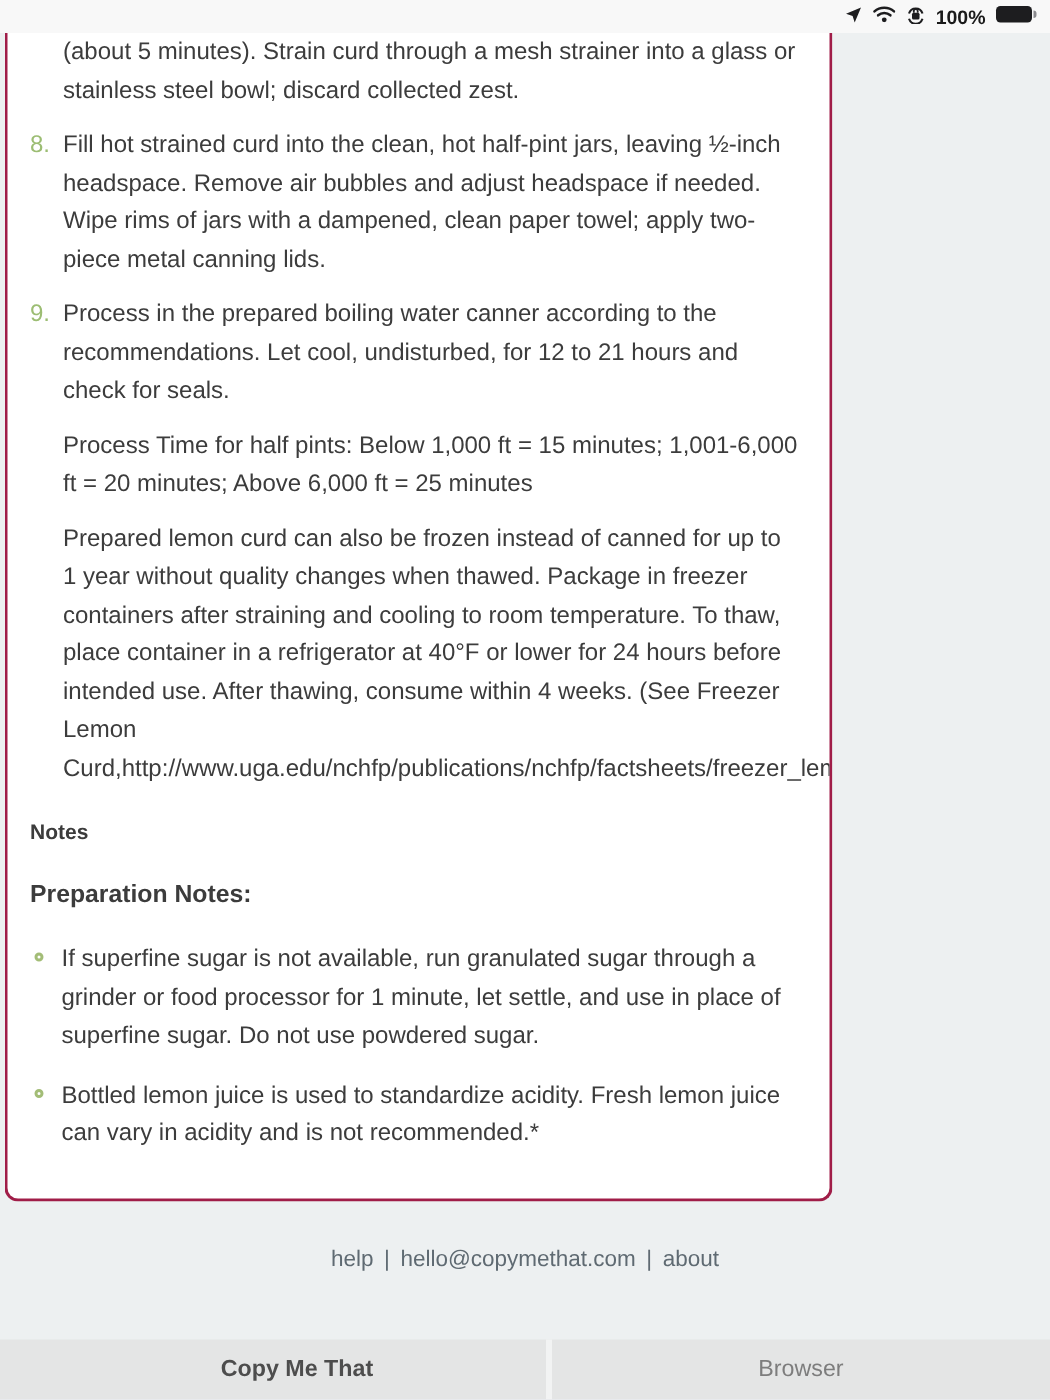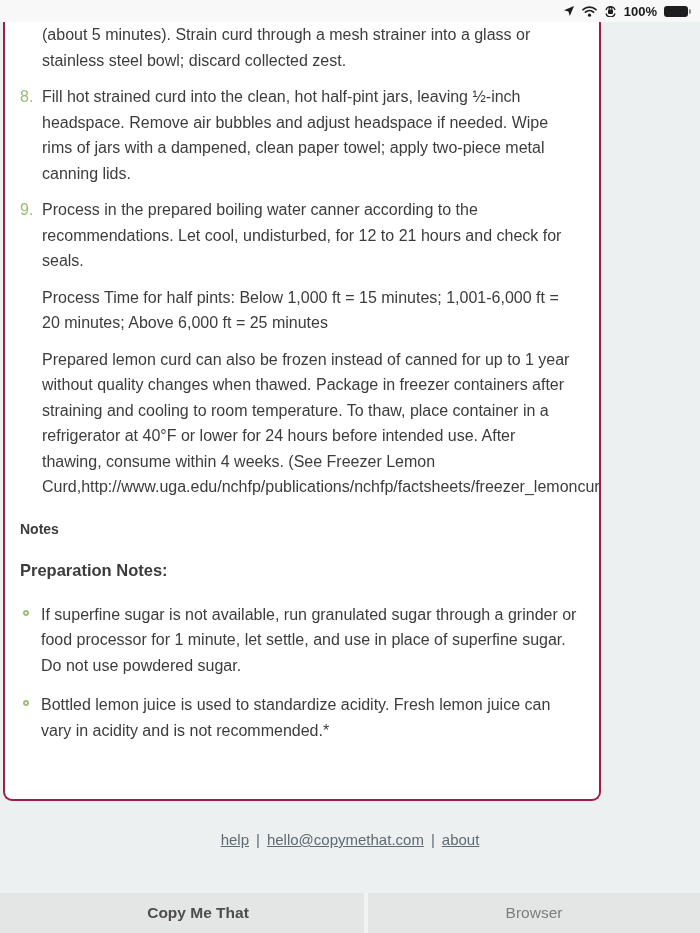--- a/index.html
+++ b/index.html
@@ -11,33 +11,33 @@
     color:#3c3c3c;
   }
   
   .status-bar {
     position:absolute; top:0; left:0; right:0; height:22px;
     background:#f8f8f8; display:flex; align-items:center;
     justify-content:space-between; padding:0 12px;
     font-size:13px; font-weight:bold; color:#1a1a1a;
   }
   .sb-left { display:flex; gap:16px; align-items:center;margin-top:32px; }
-  .sb-right { display:flex; gap:7px; align-items:center; }
+  .sb-right { display:flex; gap:7px; align-items:flex-start; }
   .sb-icon svg { display:block; }
   .battery-shell {
     width:24px; height:11px; border-radius:3px; background:#1d1d1f;
     position:relative; display:inline-block;
   }
   .battery-shell::after {
     content:""; position:absolute; right:-3px; top:3px; width:2px; height:5px;
     background:#8a8a8e; border-radius:0 2px 2px 0;
   }
   
   .card {
-    position:absolute; top:22px; left:3px; width:598px; height:779px;
+    position:absolute; top:22px; left:3px; width:552px; height:779px;
     background:#ffffff; border:2px solid #a01d48; border-top:none;
     border-radius:0 0 9px 9px; padding:0 20px 0 15px; overflow:hidden;
   }
   .body-text { font-size:16px; line-height:25.5px; }
   .indent { padding-left:22px; }
   .cont-para { margin-top:0; margin-bottom:11px; }
   .step { position:relative; padding-left:22px; margin-bottom:11px; }
   .step-num {
     position:absolute; left:0; top:0; width:20px; text-align:left;
     color:#9cbd73; font-size:16px; line-height:25.5px;
@@ -47,21 +47,21 @@
   .prep-h  { font-size:16.5px; font-weight:bold; color:#3c3c3c; margin:0 0 18px; }
   .prep-list { list-style:none; }
   .prep-item { position:relative; padding-left:21px; margin-bottom:14px; }
   .bullet-ring {
     position:absolute; left:3px; top:8px; width:6px; height:6px;
     border:2px solid #a3bd77; border-radius:50%;
   }
   
   .footer-links {
     position:absolute; top:831px; left:0; right:0; text-align:center;
-    font-size:15px; color:#5f6a72;text-decoration:underline;
+    font-size:15px; color:#5f6a72;
   }
   .footer-links a { color:#5f6a72; text-decoration:none; cursor:pointer; }
   .f-sep { margin:0 7px; color:#5f6a72; }
   
   .tab-bar {
     position:absolute; bottom:0; left:0; right:0; height:40px;
     background:#e4e5e5; display:flex;padding-left:32px;
   }
   .tab {
     flex:1; display:flex; align-items:center; justify-content:center;

